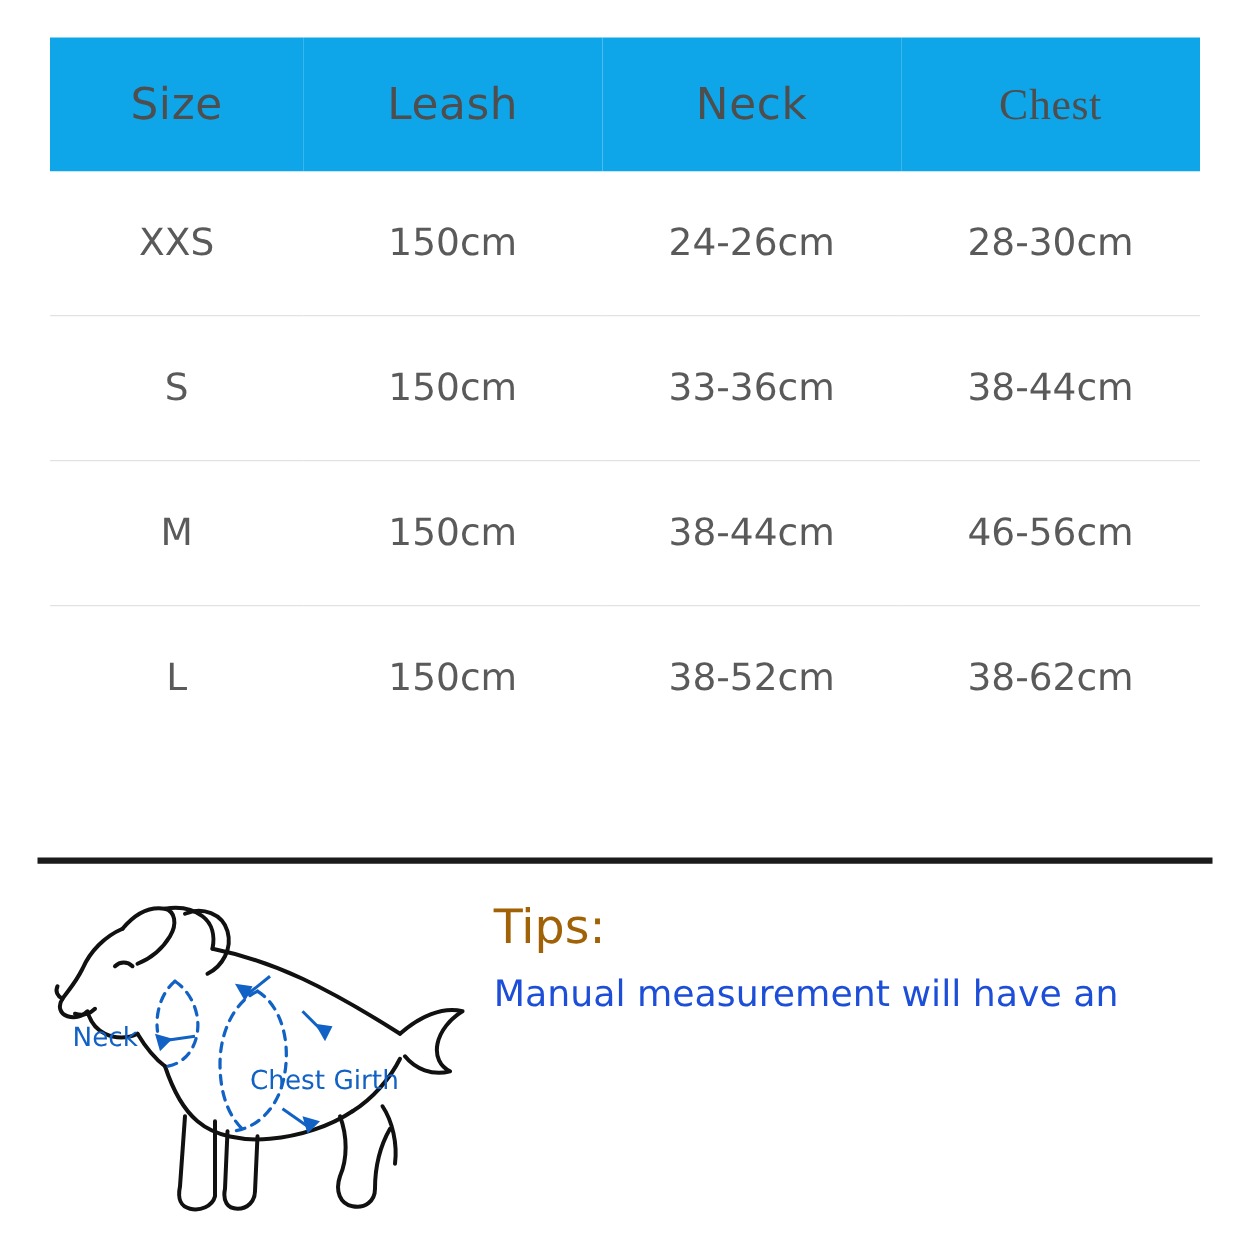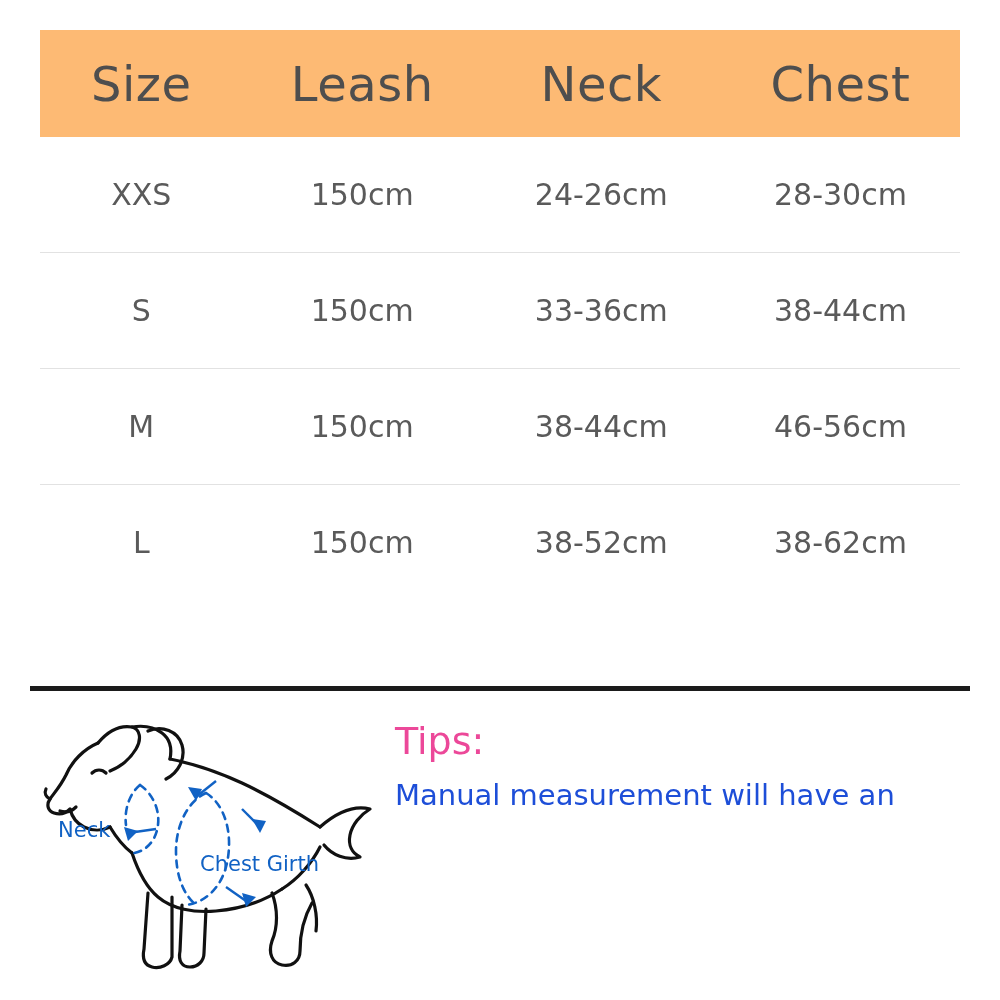--- a/index.html
+++ b/index.html
@@ -31,39 +31,39 @@
     table-layout: fixed;
   }
   .size-table th,
   .size-table td {
     text-align: center;
     vertical-align: middle;
     font-weight: normal;
     color: #5a5a5a;
   }
   .size-table thead th {
-    background: #fdba74;
+    background: #0ea5e9;
     height: 105px;
-    font-size: 48px;
+    font-size: 35px;
     color: #4e4e4e;
     letter-spacing: 0.5px;
   }
   .size-table tbody td {
     height: 113px;
     font-size: 30px;
     border-bottom: 1px solid #e2e2e2;
     text-align: center;
   }
   .size-table tbody tr:last-child td {
     border-bottom: none;
   }
   .col-size { width: 22%; }
   .col-leash { width: 26%; }
   .col-neck  { width: 26%; }
-  .col-chest { width: 26%; }
+  .col-chest { width: 26%; font-family: Liberation Serif, serif; }
 
   .cell-bold {
     font-weight: bold;
     color: #222222;
     font-size: 31px;
   }
 
   
   .divider {
     position: absolute;
@@ -89,21 +89,21 @@
     width: 370px;
     height: 290px;
   }
   .tips {
     position: absolute;
     left: 395px;
     top: 30px;
     width: 580px;
   }
   .tips-title {
-    color: #ec4899;
+    color: #a16207;
     font-size: 38px;
     line-height: 1.1;
     margin-bottom: 18px;
   }
   .tips-line {
     color: #1d4ed8;
     font-size: 29px;
     line-height: 1.0;
     margin-bottom: 31px;
     white-space: nowrap;

